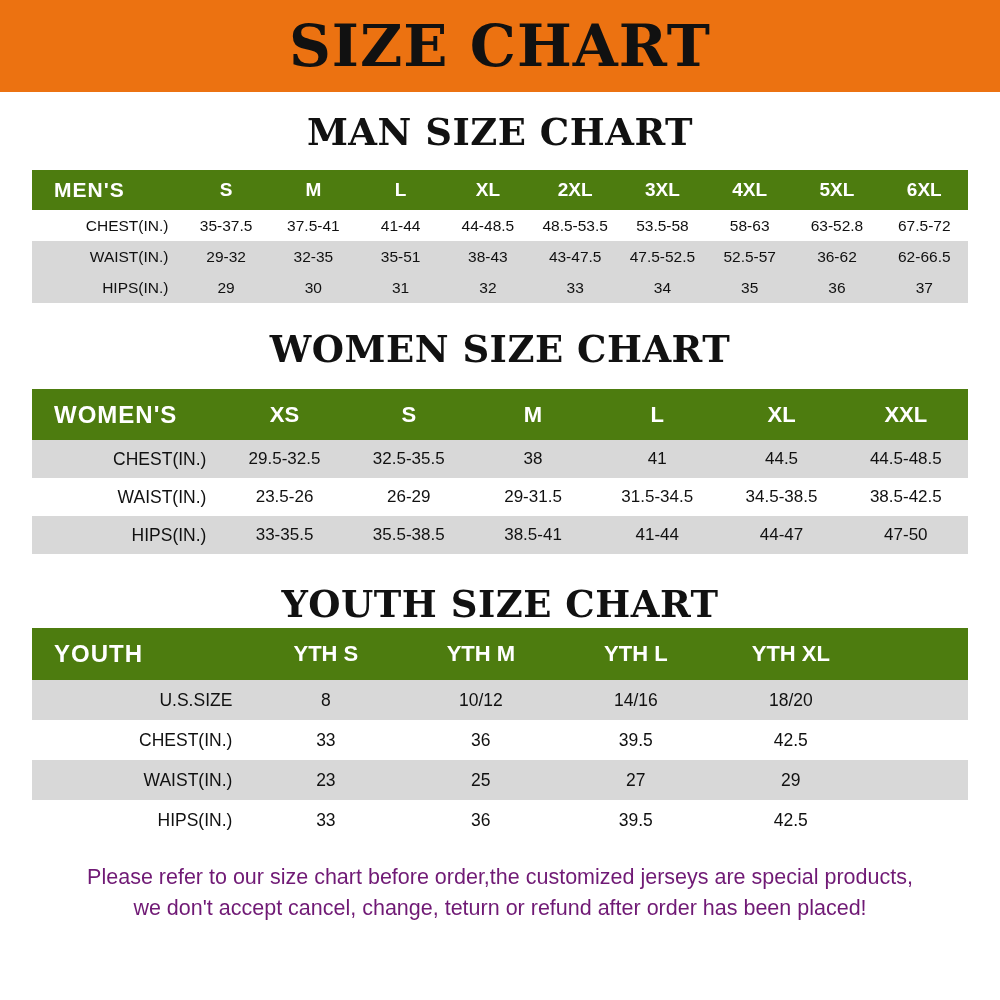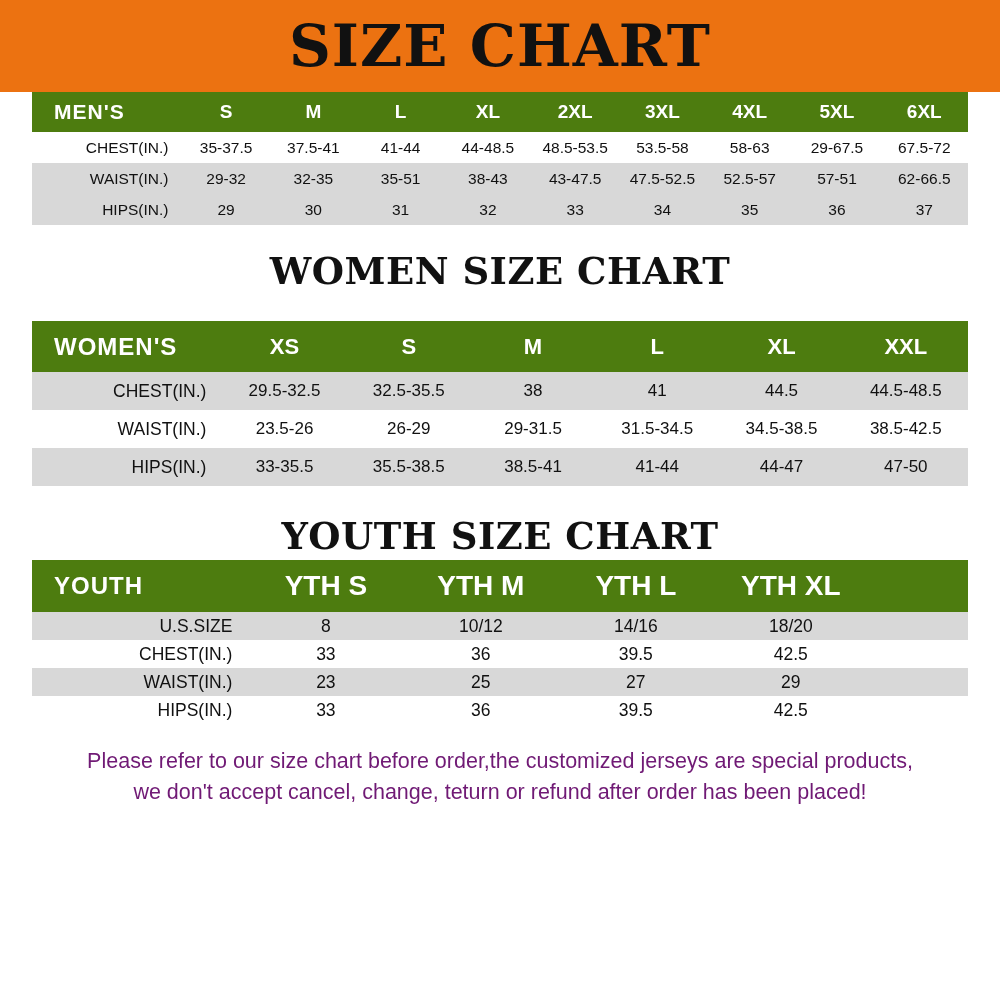--- a/index.html
+++ b/index.html
@@ -46,21 +46,21 @@
     letter-spacing: 0.5px;
   }
   .title-man {
     font-size: 37px;
     margin-top: 18px;
     margin-bottom: 16px;
   }
   .title-women {
     font-size: 37px;
     margin-top: 24px;
-    margin-bottom: 28px;
+    margin-bottom: 18px;
   }
   .title-youth {
     font-size: 37px;
     margin-top: 28px;
     margin-bottom: 2px;
   }
 
   
   .table-wrap {
     margin: 0 32px;
@@ -109,23 +109,23 @@
 
   
   .women .hdr-row td { height: 51px; font-size: 22px; }
   .women .hdr-row td.first { font-size: 24px; }
   .women .body-row td { height: 38px; font-size: 17px; }
   .women .body-row td.first { font-size: 17.5px; padding-right: 16px; }
   .wom-c0 { width: 190px; }
   .wom-c  { width: 124px; }
 
   
-  .youth .hdr-row td { height: 52px; font-size: 28px; }
+  .youth .hdr-row td { height: 52px; font-size: 22px; }
   .youth .hdr-row td.first { font-size: 24px; }
-  .youth .body-row td { height: 28px; font-size: 17.5px; }
+  .youth .body-row td { height: 40px; font-size: 17.5px; }
   .youth .body-row td.first { font-size: 17.5px; padding-right: 16px; }
   .yth-c0 { width: 215px; }
   .yth-c  { width: 154px; }
   .youth .body-row td.datacell { text-align: center; }
 
   
   .footer-note {
     margin: 22px 24px 0 24px;
     color: #701a75;
     font-size: 21.5px;
@@ -137,20 +137,21 @@
 </style>
 </head>
 <body>
 
 <div class="page">
 
   <div class="banner">
     <div class="banner-title">SIZE CHART</div>
   </div>
 
+  <div class="section-title title-man">MAN SIZE CHART</div>
   <div class="table-wrap">
     <table class="size-table men">
       <colgroup>
         <col class="men-c0">
           <col class="men-c">
           <col class="men-c">
           <col class="men-c">
           <col class="men-c">
         <col class="men-c">
           <col class="men-c">
@@ -173,33 +174,33 @@
         </tr>
         <tr class="body-row row-light">
           <td class="first">CHEST(IN.)</td>
           <td>35-37.5</td>
           <td>37.5-41</td>
           <td>41-44</td>
           <td>44-48.5</td>
           <td>48.5-53.5</td>
           <td>53.5-58</td>
           <td>58-63</td>
-          <td>29-67.5</td>
+          <td>63-52.8</td>
           <td>67.5-72</td>
         </tr>
         <tr class="body-row row-grey">
           <td class="first">WAIST(IN.)</td>
           <td>29-32</td>
           <td>32-35</td>
           <td>35-51</td>
           <td>38-43</td>
           <td>43-47.5</td>
           <td>47.5-52.5</td>
           <td>52.5-57</td>
-          <td>57-51</td>
+          <td>36-62</td>
           <td>62-66.5</td>
         </tr>
         <tr class="body-row row-grey">
           <td class="first">HIPS(IN.)</td>
           <td>29</td>
           <td>30</td>
           <td>31</td>
           <td>32</td>
           <td>33</td>
           <td>34</td>

